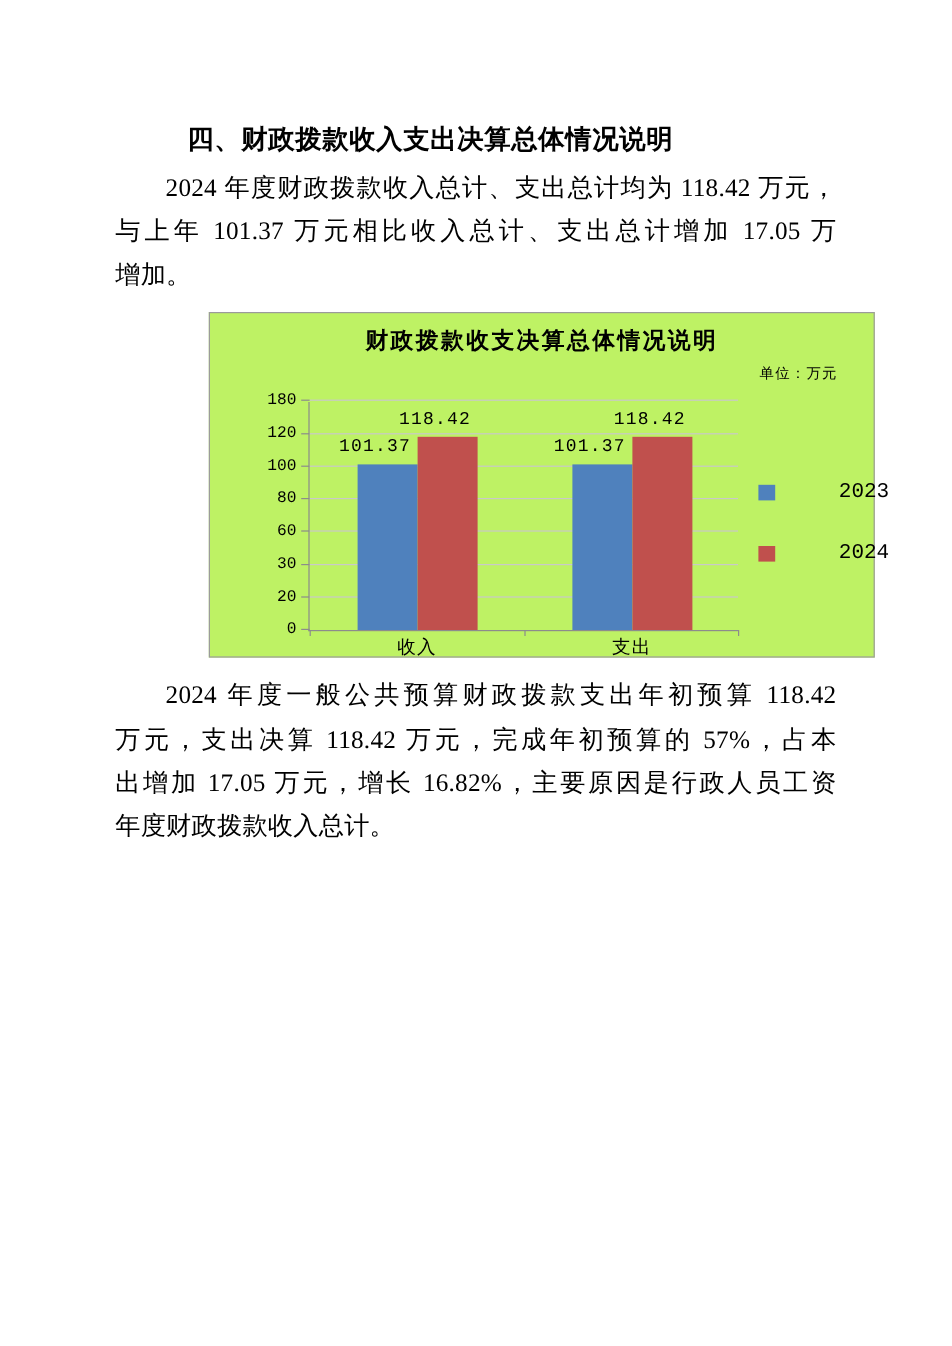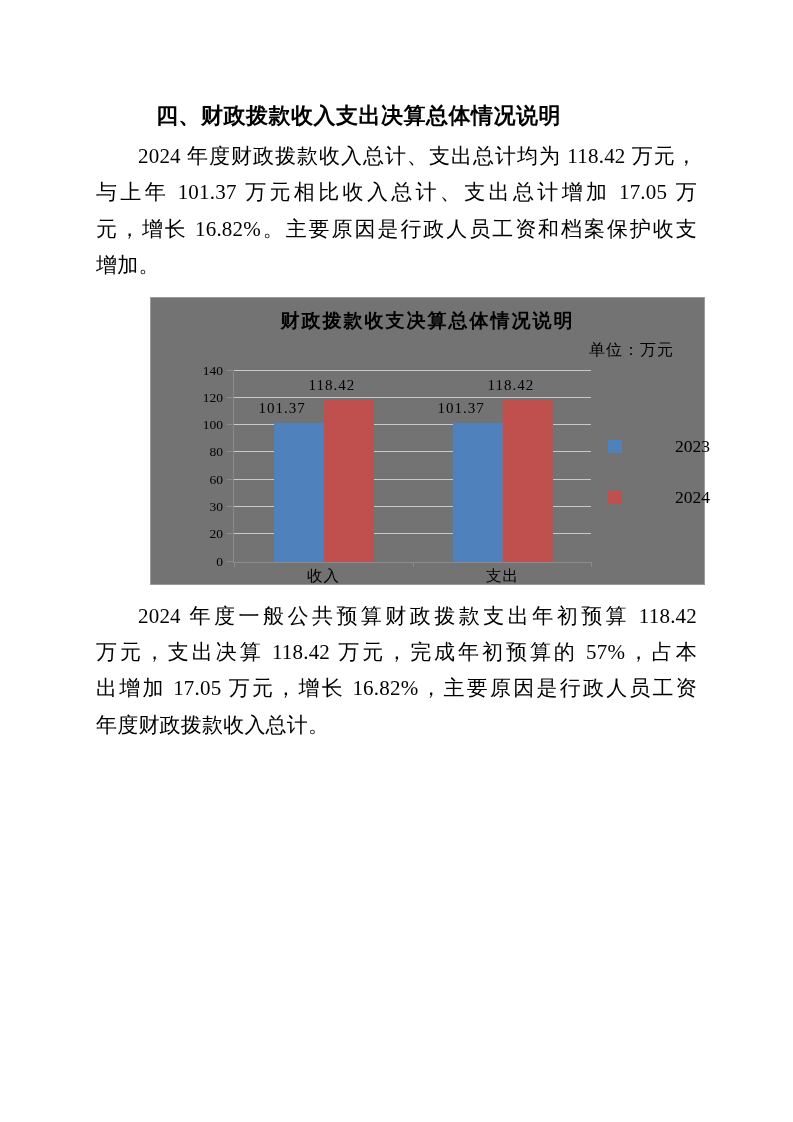--- a/index.html
+++ b/index.html
@@ -36,36 +36,37 @@
     letter-spacing: 0.2px;
   }
   .para-line.first { text-indent: 2em; }
   .para-line.last { text-align-last: left; }
 
   
   .chart-box {
     position: relative;
     width: 555px;
     height: 288px;
-    margin: 13px 0 13px 54px;
+    margin: 13px 0 13px 78px;
     border: 1px solid #9b9b9b;
-    background: #737373;
+    background: #bef264;
+    font-family: Liberation Mono, monospace;
   }
   .chart-title {
     text-align: center;
     font-weight: bold;
     font-size: 19px;
     margin-top: 10px;
     letter-spacing: 2px;
   }
   .chart-unit {
     position: absolute;
     top: 42px;
     right: 30px;
-    font-size: 16px;
+    font-size: 12px;
     letter-spacing: 1px;
   }
   .plot {
     position: absolute;
     left: 82px;
     top: 74px;
     width: 358px;
     height: 191px;
     border-left: 1px solid #8c8c8c;
     border-bottom: 1px solid #8c8c8c;
@@ -104,21 +105,20 @@
 <body>
 
 <div class="page">
   <div class="content">
 
     <div class="sec-heading">四、财政拨款收入支出决算总体情况说明</div>
 
     <div class="para">
       <div class="para-line first">2024 年度财政拨款收入总计、支出总计均为 118.42 万元，</div>
       <div class="para-line">与上年 101.37 万元相比收入总计、支出总计增加 17.05 万</div>
-      <div class="para-line">元，增长 16.82%。主要原因是行政人员工资和档案保护收支</div>
       <div class="para-line last">增加。</div>
     </div>
 
     <div class="chart-box">
       <div class="chart-title">财政拨款收支决算总体情况说明</div>
       <div class="chart-unit">单位：万元</div>
       <div class="plot" id="plot">
           <div class="ytick-mark" style="bottom: 0px; background: rgb(140, 140, 140);"></div>
           <div class="ytick-label" style="bottom: 0px;">0</div>
           <div class="gridline" style="bottom: 27.2857px; background: rgb(201, 201, 201);"></div>
@@ -134,21 +134,21 @@
           <div class="ytick-mark" style="bottom: 109.143px; background: rgb(140, 140, 140);"></div>
           <div class="ytick-label" style="bottom: 109.143px;">80</div>
           <div class="gridline" style="bottom: 136.429px; background: rgb(201, 201, 201);"></div>
           <div class="ytick-mark" style="bottom: 136.429px; background: rgb(140, 140, 140);"></div>
           <div class="ytick-label" style="bottom: 136.429px;">100</div>
           <div class="gridline" style="bottom: 163.714px; background: rgb(201, 201, 201);"></div>
           <div class="ytick-mark" style="bottom: 163.714px; background: rgb(140, 140, 140);"></div>
           <div class="ytick-label" style="bottom: 163.714px;">120</div>
           <div class="gridline" style="bottom: 191px; background: rgb(201, 201, 201);"></div>
           <div class="ytick-mark" style="bottom: 191px; background: rgb(140, 140, 140);"></div>
-          <div class="ytick-label" style="bottom: 191px;">140</div>
+          <div class="ytick-label" style="bottom: 191px;">180</div>
           <div class="bar" style="left: 39.5px; width: 50px; height: 138.298px; background: rgb(79, 129, 189);"></div>
           <div class="bar-label" style="left: 24.5px; width: 80px; bottom: 144.298px;">101.37</div>
           <div class="bar" style="left: 89.5px; width: 50px; height: 161.559px; background: rgb(192, 80, 77);"></div>
           <div class="bar-label" style="left: 74.5px; width: 80px; bottom: 167.559px;">118.42</div>
           <div class="xlabel" style="left: 49.5px; width: 80px;">收入</div>
           <div class="bar" style="left: 218.5px; width: 50px; height: 138.298px; background: rgb(79, 129, 189);"></div>
           <div class="bar-label" style="left: 203.5px; width: 80px; bottom: 144.298px;">101.37</div>
           <div class="bar" style="left: 268.5px; width: 50px; height: 161.559px; background: rgb(192, 80, 77);"></div>
           <div class="bar-label" style="left: 253.5px; width: 80px; bottom: 167.559px;">118.42</div>
           <div class="xlabel" style="left: 228.5px; width: 80px;">支出</div>

